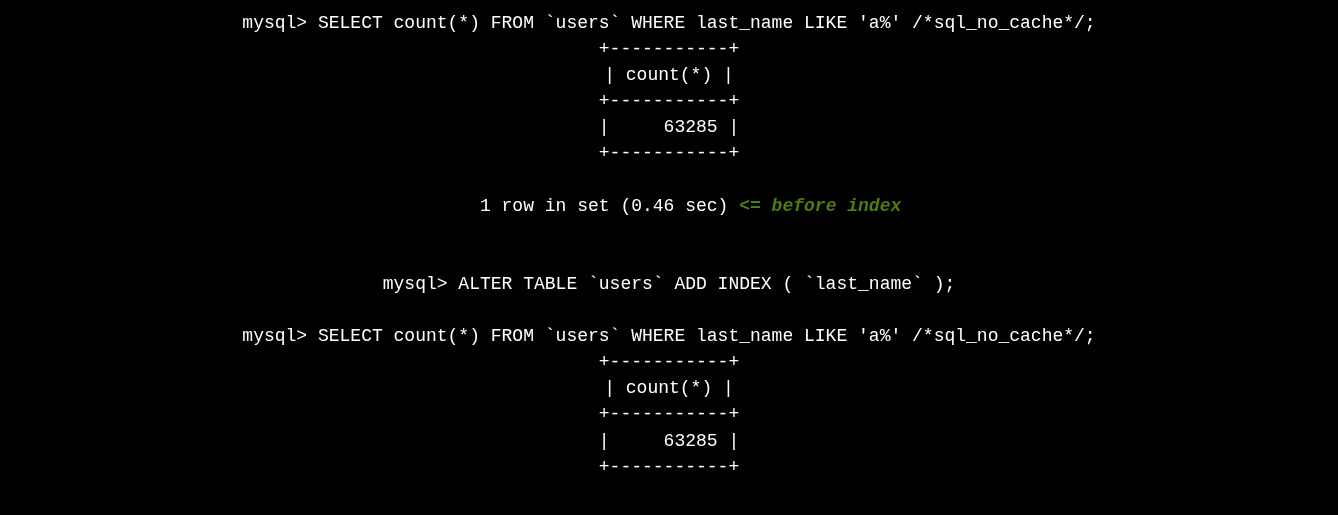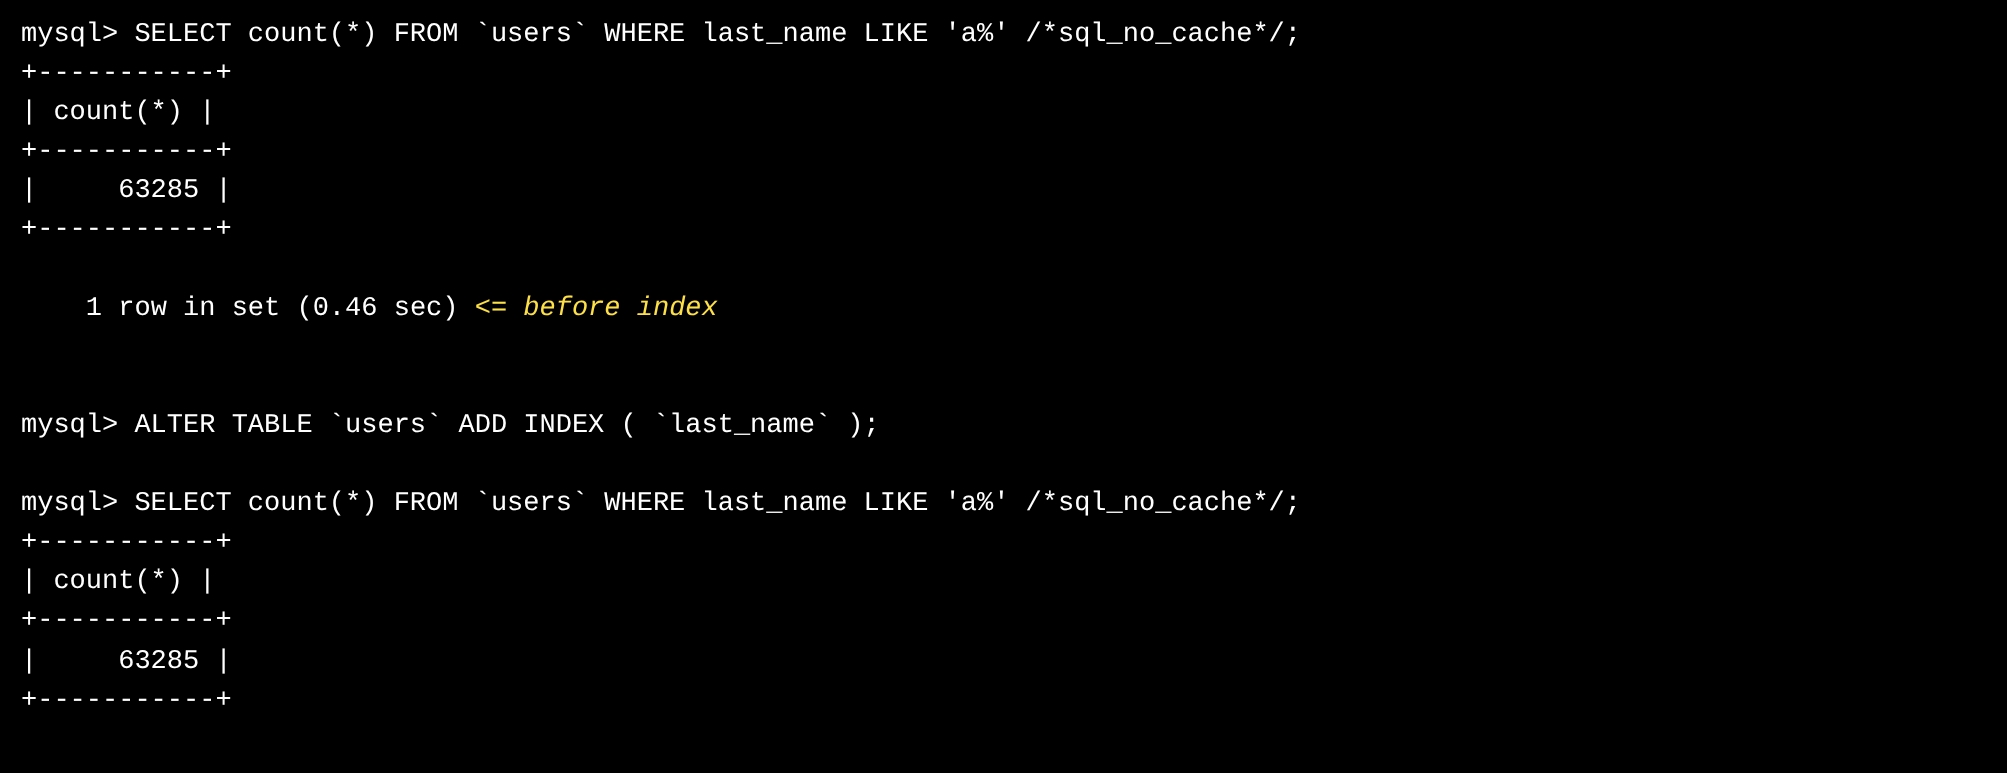--- a/index.html
+++ b/index.html
@@ -1,18 +1,19 @@
 <!DOCTYPE html>
 <html><head>
   <meta charset="utf-8">
   <style>
     * {
       margin: 0;
       padding: 0;
       box-sizing: border-box;
+      text-align: center;
     }
 
     body {
       background-color: #000000;
       width: 1338px;
       height: 515px;
       overflow: hidden;
       font-family: 'Courier New', Courier, monospace;
       font-size: 18px;
       line-height: 1.45;
@@ -26,22 +27,22 @@
       height: 515px;
       overflow: hidden;
     }
 
     .line {
       white-space: pre;
       color: #ffffff;
     }
 
     .highlight-cyan {
-      color: #fde047;
-      font-weight: normal;
+      color: #4d7c0f;
+      font-weight: bold;
       font-style: italic;
     }
   </style>
 </head>
 <body>
 
 <div class="terminal">
   <div class="line">mysql&gt; SELECT count(*) FROM `users` WHERE last_name LIKE 'a%' /*sql_no_cache*/;</div>
   <div class="line">+-----------+</div>
   <div class="line">| count(*) |</div>

